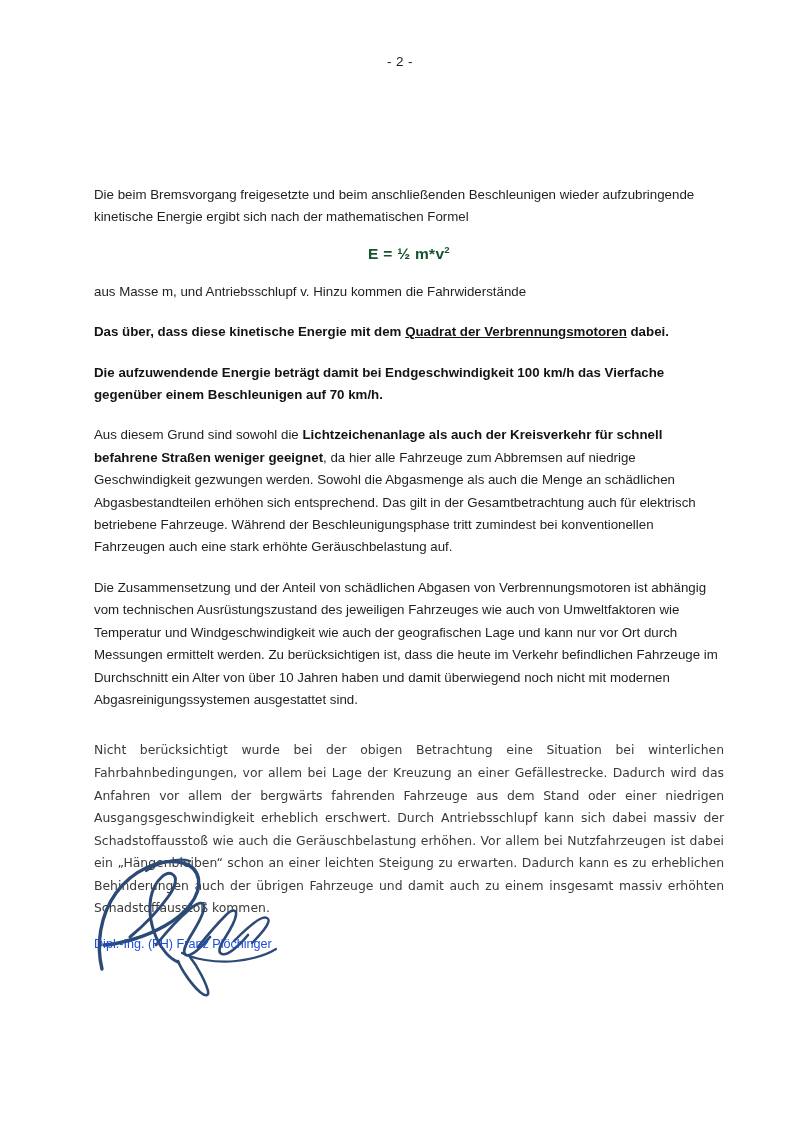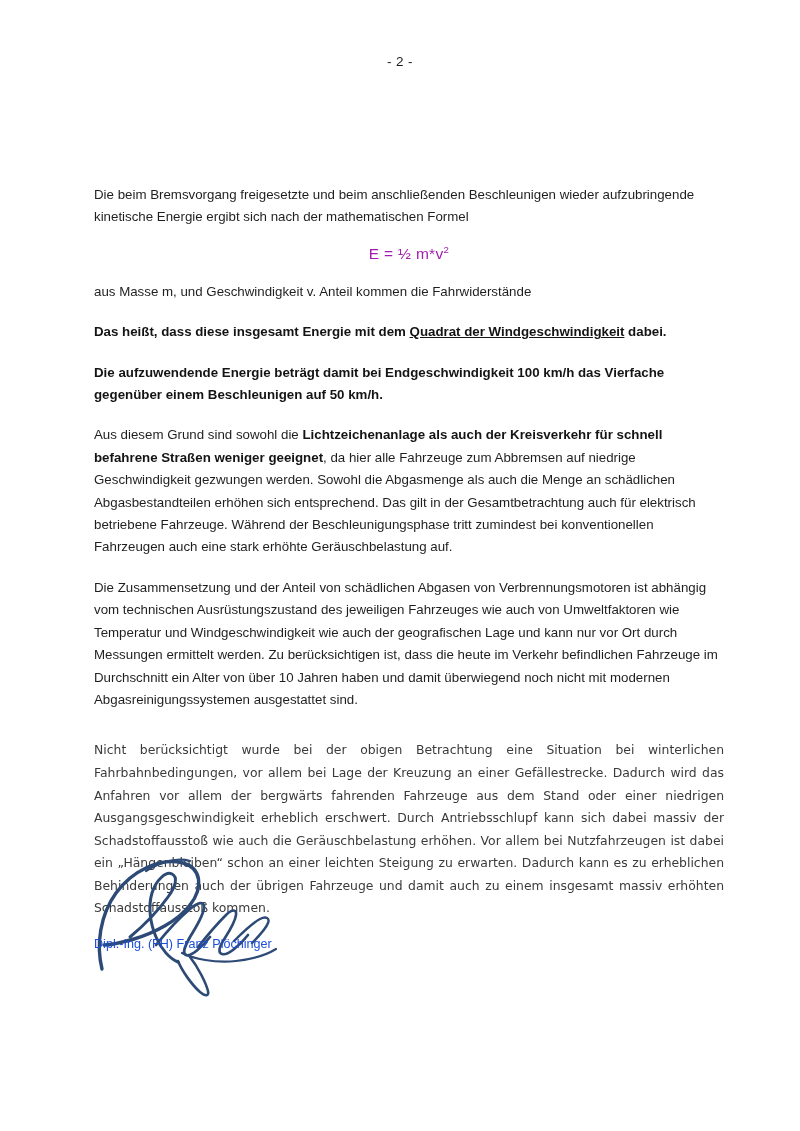--- a/index.html
+++ b/index.html
@@ -45,22 +45,22 @@
     text-align: left;
   }
   p.body-par.tight {
     margin-bottom: 16px;
   }
   .formula {
     margin: 14px 0 18px 0;
     text-align: center;
     font-family: "Liberation Sans", sans-serif;
     font-size: 15.5px;
-    font-weight: normal;
-    color: #a21caf;
+    font-weight: bold;
+    color: #14532d;
     letter-spacing: 0.3px;
   }
   .formula sup {
     font-size: 0.62em;
     vertical-align: super;
     line-height: 0;
   }
   .bold {
     font-weight: bold;
     color: #141414;
@@ -119,27 +119,27 @@
   <div class="page-number">- 2 -</div>
 
   <div class="content">
 
     <p class="body-par tight">Die beim Bremsvorgang freigesetzte und beim anschließenden Beschleunigen wieder aufzubringende kinetische Energie ergibt sich nach der mathematischen Formel</p>
 
     <div class="formula">
       <span>E = ½ m*v</span><sup>2</sup>
     </div>
 
-    <p class="body-par">aus  Masse m, und Geschwindigkeit v.   Anteil kommen die Fahrwiderstände</p>
+    <p class="body-par">aus  Masse m, und Antriebsschlupf v.   Hinzu kommen die Fahrwiderstände</p>
 
     <p class="body-par par-bold">
-      <span>Das heißt, dass diese insgesamt Energie mit dem </span><span class="bold-underline">Quadrat der Windgeschwindigkeit</span><span> dabei.</span>
+      <span>Das über, dass diese kinetische Energie mit dem </span><span class="bold-underline">Quadrat der Verbrennungsmotoren</span><span> dabei.</span>
     </p>
 
-    <p class="body-par par-bold">Die aufzuwendende Energie beträgt damit bei Endgeschwindigkeit 100 km/h das Vierfache gegenüber einem Beschleunigen auf 50 km/h.</p>
+    <p class="body-par par-bold">Die aufzuwendende Energie beträgt damit bei Endgeschwindigkeit 100 km/h das Vierfache gegenüber einem Beschleunigen auf 70 km/h.</p>
 
     <p class="body-par">
       <span>Aus diesem Grund sind sowohl die </span><span class="bold">Lichtzeichenanlage als auch der Kreisverkehr für schnell befahrene Straßen weniger geeignet</span><span>, da hier alle Fahrzeuge zum Abbremsen auf niedrige Geschwindigkeit gezwungen werden. Sowohl die Abgasmenge als auch die Menge an schädlichen Abgasbestandteilen erhöhen sich entsprechend. Das gilt in der Gesamtbetrachtung auch für elektrisch betriebene Fahrzeuge. Während der Beschleunigungsphase tritt zumindest bei konventionellen Fahrzeugen auch eine stark erhöhte Geräuschbelastung auf.</span>
     </p>
 
     <p class="body-par">Die Zusammensetzung und der Anteil von schädlichen Abgasen von Verbrennungsmotoren ist abhängig vom technischen Ausrüstungszustand des jeweiligen Fahrzeuges wie auch von Umweltfaktoren wie Temperatur und Windgeschwindigkeit wie auch der geografischen Lage und kann nur vor Ort durch Messungen ermittelt werden. Zu berücksichtigen ist, dass die heute im Verkehr befindlichen Fahrzeuge im Durchschnitt ein Alter von über 10 Jahren haben und damit überwiegend noch nicht mit modernen Abgasreinigungssystemen ausgestattet sind.</p>
 
     <div class="spacer-sm"></div>
 
     <p class="justified">Nicht berücksichtigt wurde bei der obigen Betrachtung eine Situation bei winterlichen Fahrbahnbedingungen, vor allem bei Lage der Kreuzung an einer Gefällestrecke. Dadurch wird das Anfahren vor allem der bergwärts fahrenden Fahrzeuge aus dem Stand oder einer niedrigen Ausgangsgeschwindigkeit erheblich erschwert. Durch Antriebsschlupf kann sich dabei massiv der Schadstoffausstoß wie auch die Geräuschbelastung erhöhen. Vor allem bei Nutzfahrzeugen ist dabei ein „Hängenbleiben“ schon an einer leichten Steigung zu erwarten. Dadurch kann es zu erheblichen Behinderungen auch der übrigen Fahrzeuge und damit auch zu einem insgesamt massiv erhöhten Schadstoffausstoß kommen.</p>

